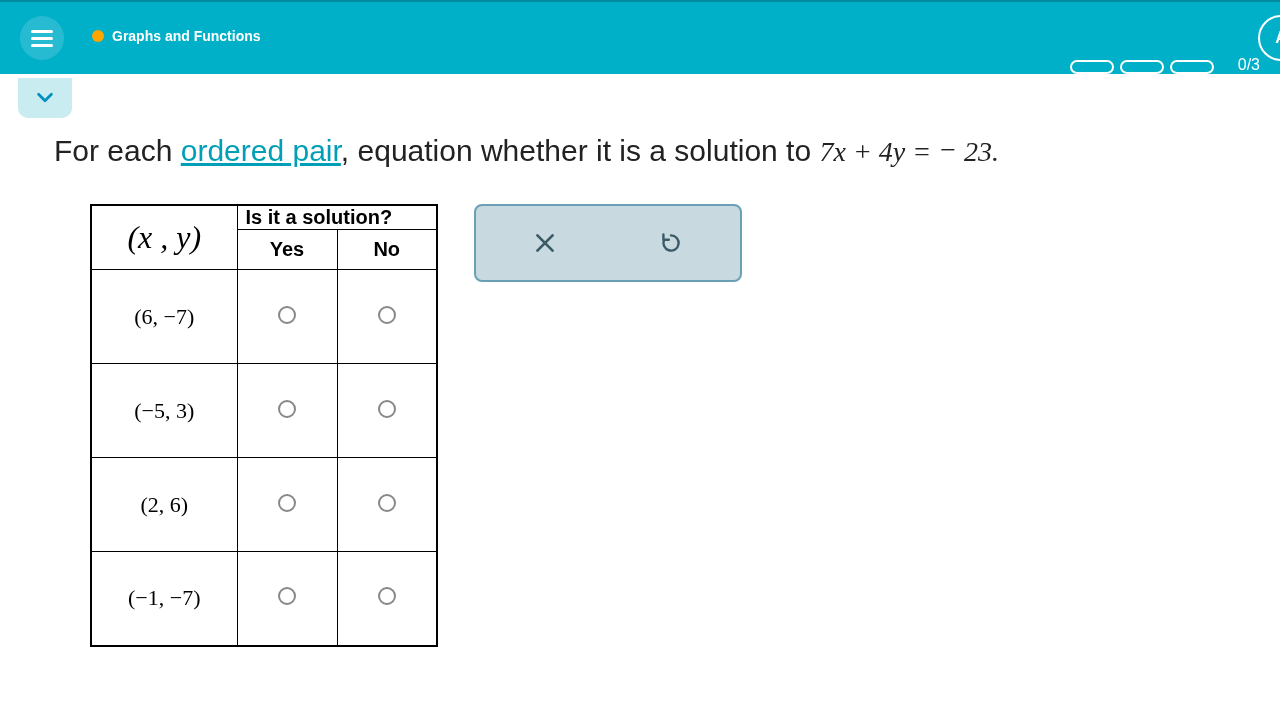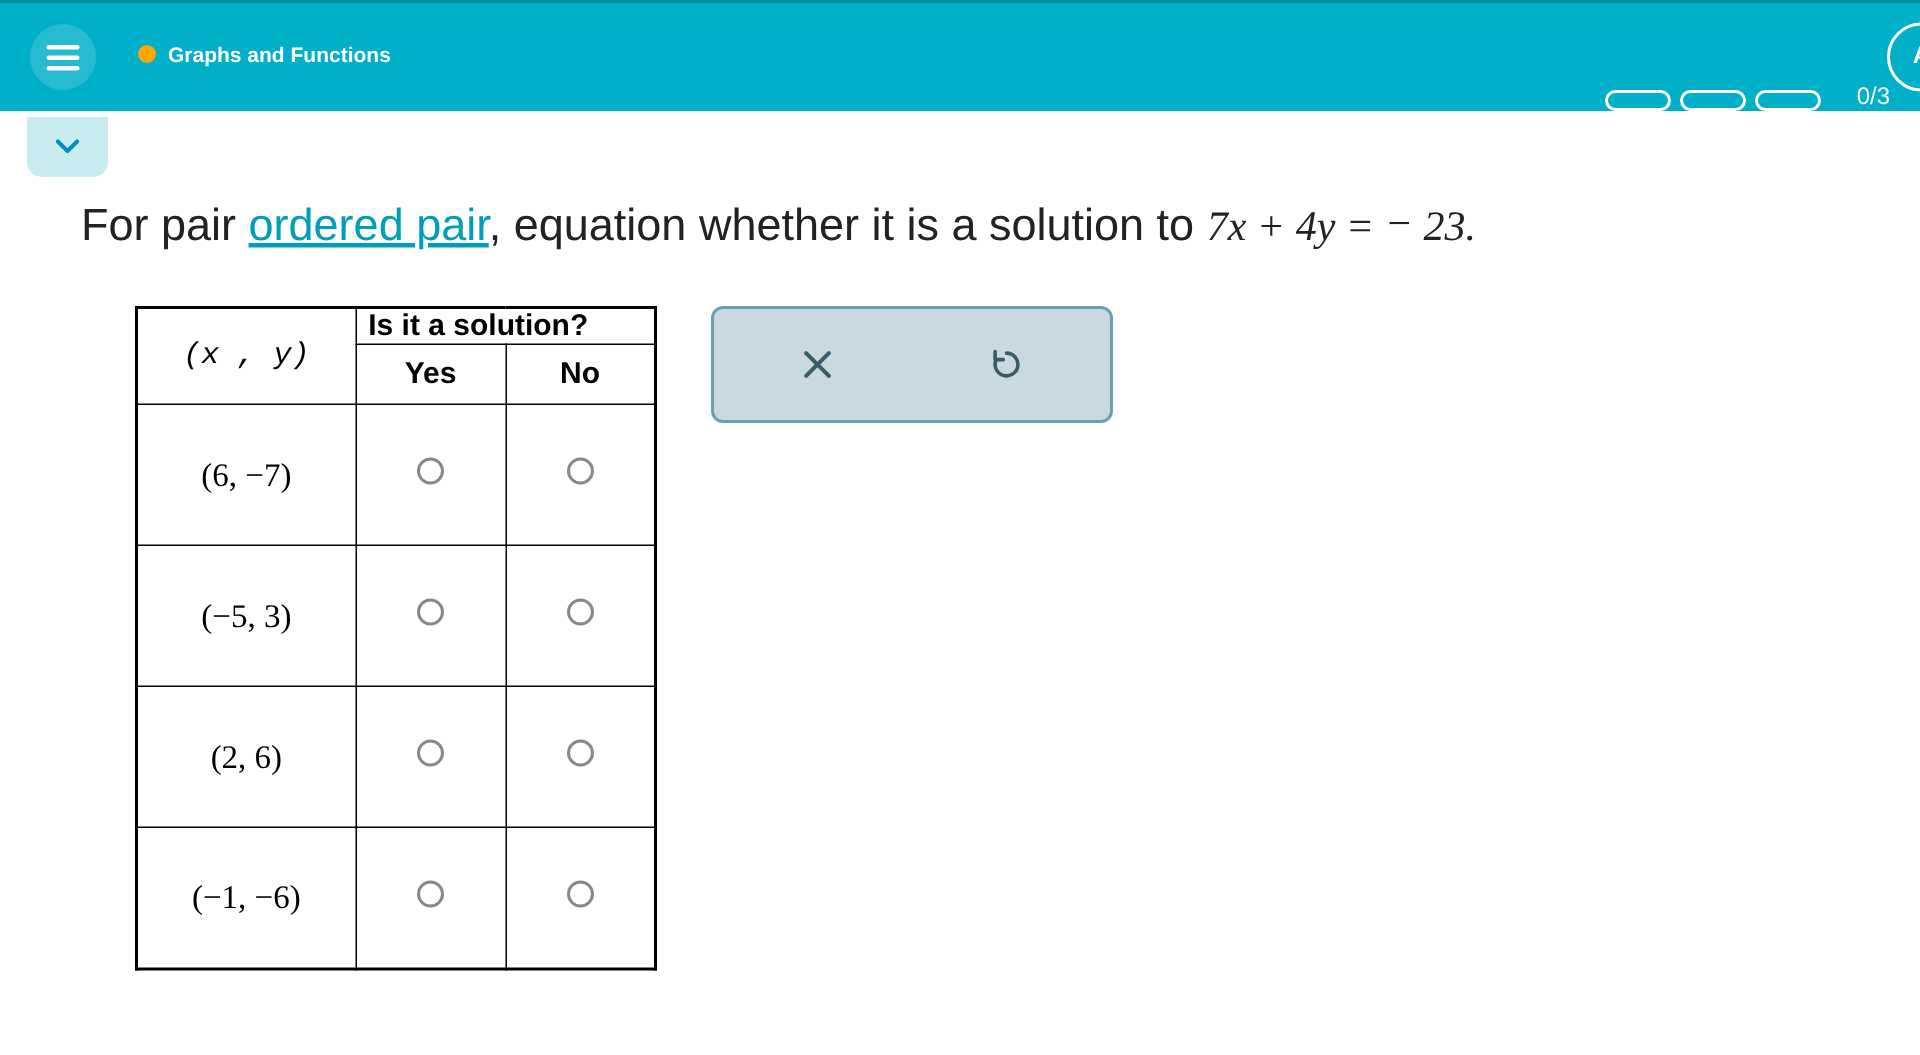--- a/index.html
+++ b/index.html
@@ -47,21 +47,21 @@
   .content { padding: 60px 0 0 54px; }
   .question { font-size: 30px; color: #222; margin-bottom: 36px; white-space: nowrap; }
   .question .link { color: #009fb7; text-decoration: underline; cursor:pointer;margin-top:22px; }
   .question .eq { font-family: Liberation Serif, serif; font-style: italic; font-size: 28px; }
   .workrow { display:flex; align-items:flex-start; gap: 36px; padding-left: 36px;}
   table.sol {
     border-collapse: collapse;
     border: 2px solid #000;
   }
   table.sol th, table.sol td { border: 1px solid #000; }
-  table.sol .th-xy { font-family:Liberation Mono, monospace; font-style: italic; font-weight: normal; font-size: 20px; text-align:center; width:146px;}
+  table.sol .th-xy { font-family:Liberation Serif, serif; font-style: italic; font-weight: normal; font-size: 32px; text-align:center; width:146px;}
   table.sol .th-is { font-weight:700; font-size:20px; padding:0 8px; text-align:left;}
   table.sol .th-yn { font-weight:700; font-size:20px; padding:8px 0; text-align:center; width:100px;margin-left:20px;}
   table.sol td.pair { font-family:'Times New Roman', serif; font-size:22px; text-align:center; width:146px; height:94px;}
   table.sol td.radio-cell { text-align:center; width:100px;}
   .radio {
     width:18px; height:18px; border:2px solid #888; border-radius:50%; display:inline-block; cursor:pointer; background:#fff;
   }
   .toolbox {
     background:#c9d9e0;
     border:2px solid #6aa0b5;
@@ -110,21 +110,21 @@
 </div>
 
 <div class="chevron-tab">
   <svg viewBox="0 0 24 24">
       <path d="M5 8l7 7 7-7" fill="none" stroke="#0090c0" stroke-width="3" stroke-linecap="round" stroke-linejoin="round"></path>
     </svg>
 </div>
 
 <div class="content">
   <div class="question">
-    <span>For pair </span><span class="link">ordered pair</span><span>, equation whether it is a solution to </span><span class="eq">7<i>x</i> + 4<i>y</i> = <span class="minus">−</span> 23.</span>
+    <span>For each </span><span class="link">ordered pair</span><span>, equation whether it is a solution to </span><span class="eq">7<i>x</i> + 4<i>y</i> = <span class="minus">−</span> 23.</span>
   </div>
 
   <div class="workrow">
     <table class="sol">
       <tbody>
           <tr>
         <th class="th-xy" rowspan="2">(<i>x</i> , <i>y</i>)</th>
         <th class="th-is" colspan="2">Is it a solution?</th>
       </tr>
       <tr>
@@ -140,21 +140,21 @@
         <td class="pair">(−5, 3)</td>
         <td class="radio-cell"><span class="radio"></span></td>
         <td class="radio-cell"><span class="radio"></span></td>
       </tr>
       <tr>
         <td class="pair">(2, 6)</td>
         <td class="radio-cell"><span class="radio"></span></td>
         <td class="radio-cell"><span class="radio"></span></td>
       </tr>
       <tr>
-        <td class="pair">(−1, −6)</td>
+        <td class="pair">(−1, −7)</td>
         <td class="radio-cell"><span class="radio"></span></td>
         <td class="radio-cell"><span class="radio"></span></td>
       </tr>
     </tbody>
       </table>
 
     <div class="toolbox">
       <div class="tool">
         <svg viewBox="0 0 24 24">
             <path d="M5 5l14 14M19 5L5 19" stroke="#3a5a66" stroke-width="2.5" stroke-linecap="round" fill="none"></path>

